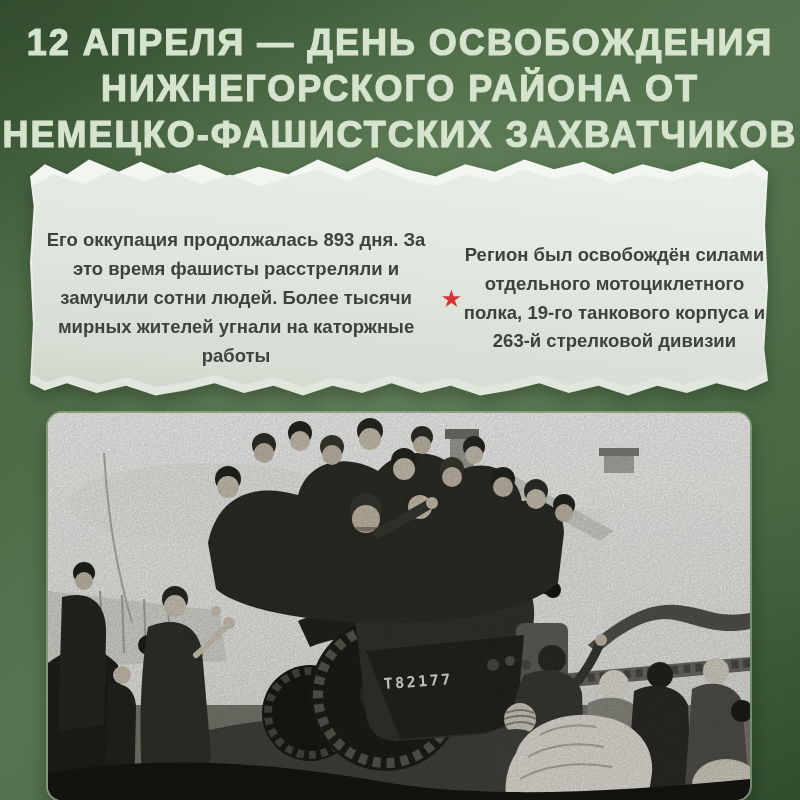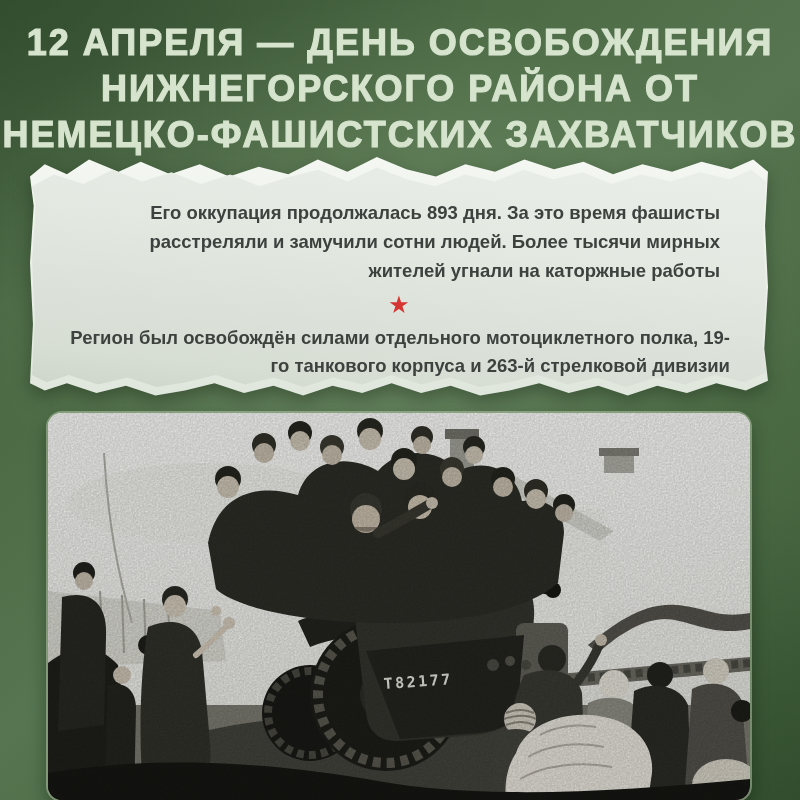--- a/index.html
+++ b/index.html
@@ -30,24 +30,24 @@
     background:linear-gradient(180deg,#f4f7f2,#eaefe8 50%,#dfe6dc);
     clip-path:polygon(0% 10%,2% 5%,5% 9%,8% 3%,12% 8%,15% 4%,19% 9%,23% 5%,27% 10%,31% 6%,35% 9%,39% 3%,43% 8%,47% 2%,51% 7%,55% 10%,59% 5%,63% 8%,67% 3%,71% 7%,75% 4%,79% 9%,83% 5%,87% 8%,91% 4%,95% 7%,98% 3%,100% 8%,99.6% 30%,100% 55%,99.5% 80%,100% 93%,97% 97%,93% 94%,89% 98%,85% 95%,81% 99%,77% 95%,73% 98%,69% 94%,65% 97%,61% 99%,57% 95%,53% 98%,49% 94%,45% 98%,41% 95%,37% 99%,33% 95%,29% 98%,25% 94%,21% 97%,17% 99%,13% 95%,9% 98%,5% 94%,2% 97%,0% 94%,0.4% 70%,0% 45%,0.5% 22%);
   }
   .paper-front{
     position:absolute;left:2px;right:2px;top:6px;bottom:4px;
     background:linear-gradient(186deg,#ebefe9 0%,#e3e8e1 40%,#d6ddd3 85%,#ccd4c9 100%);
     clip-path:polygon(0% 12%,3% 7%,7% 11%,11% 5%,15% 10%,19% 6%,23% 11%,27% 7%,31% 12%,35% 8%,39% 5%,43% 10%,47% 4%,51% 9%,55% 12%,59% 7%,63% 10%,67% 5%,71% 9%,75% 6%,79% 11%,83% 7%,87% 10%,91% 6%,95% 9%,98% 5%,100% 10%,99.6% 32%,100% 56%,99.5% 78%,100% 91%,97% 95%,93% 92%,89% 96%,85% 93%,81% 97%,77% 93%,73% 96%,69% 92%,65% 95%,61% 97%,57% 93%,53% 96%,49% 92%,45% 96%,41% 93%,37% 97%,33% 93%,29% 96%,25% 92%,21% 95%,17% 97%,13% 93%,9% 96%,5% 92%,2% 95%,0% 92%,0.4% 68%,0% 44%,0.5% 20%);
   }
   .paper-content{
     position:absolute;inset:0;
-    display:flex;flex-direction:column;align-items:center;
+    display:flex;align-items:center;
     padding-top:47px;box-sizing:border-box;
     color:#3d423f;font-size:18.5px;line-height:1.56;font-weight:bold;
-    text-align:right;
+    text-align:center;
   }
   .paper-content p{margin:0;}
   .p1{max-width:642px;}
   .p2{max-width:662px;}
   .star{color:#d63333;font-size:21px;line-height:1;margin:8px 0 9px;}
   .photo-frame{
     position:absolute;left:48px;top:413px;width:702px;height:387px;
     border-radius:14px;overflow:hidden;background:#f2f2ee;
     box-shadow:0 0 0 2px rgba(190,210,178,.5), 0 8px 18px rgba(8,18,6,.4);
   }

